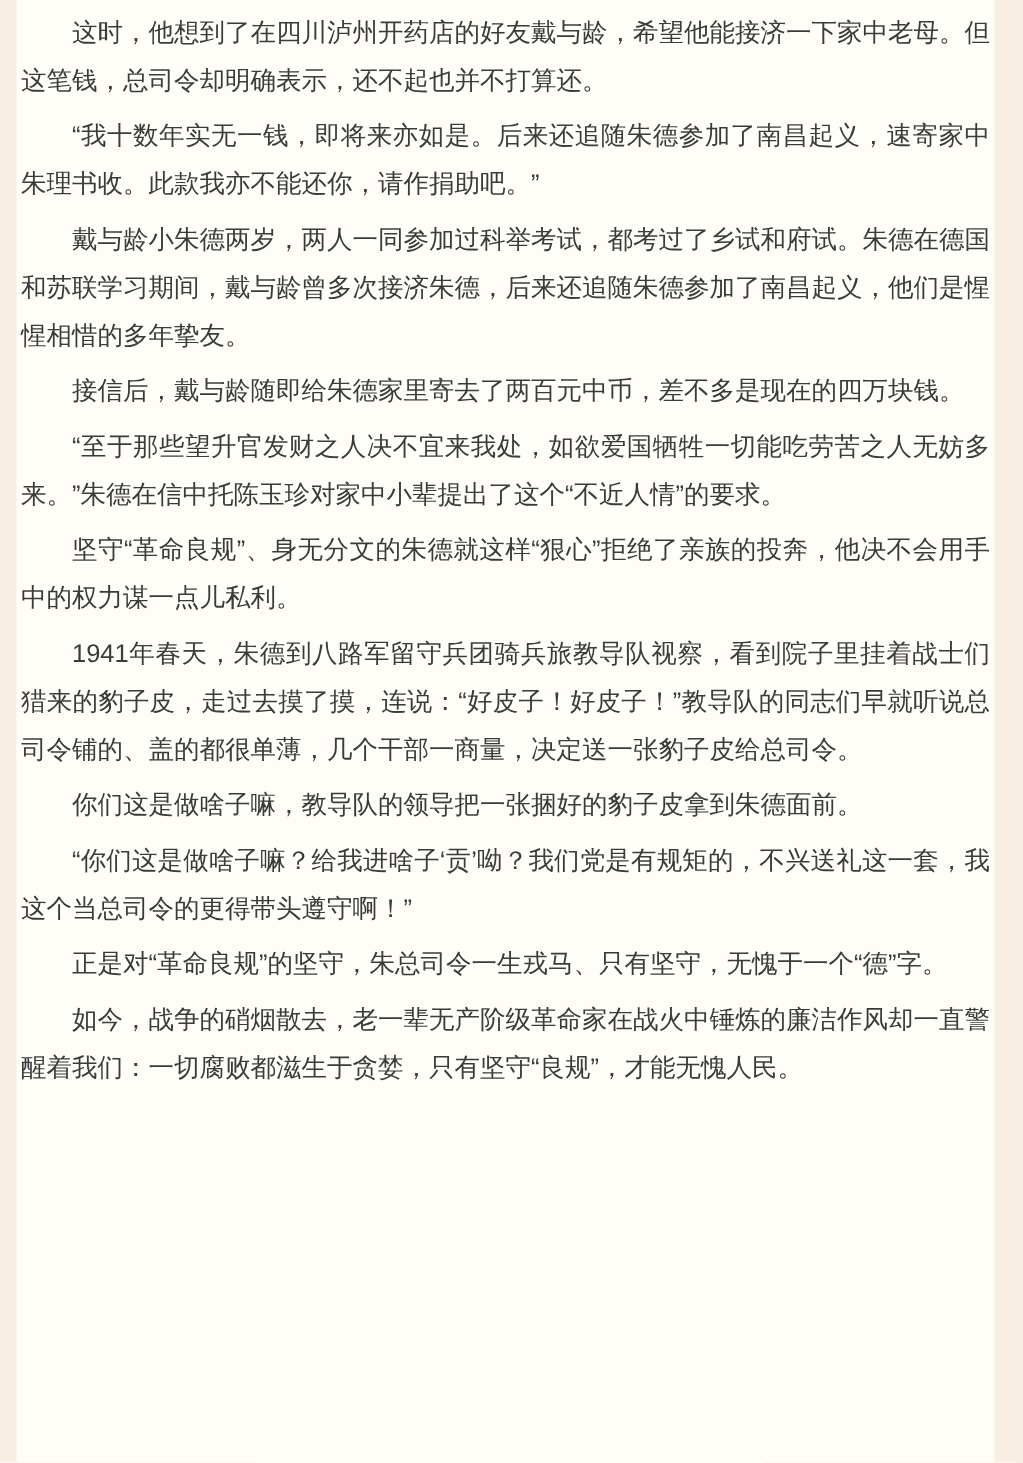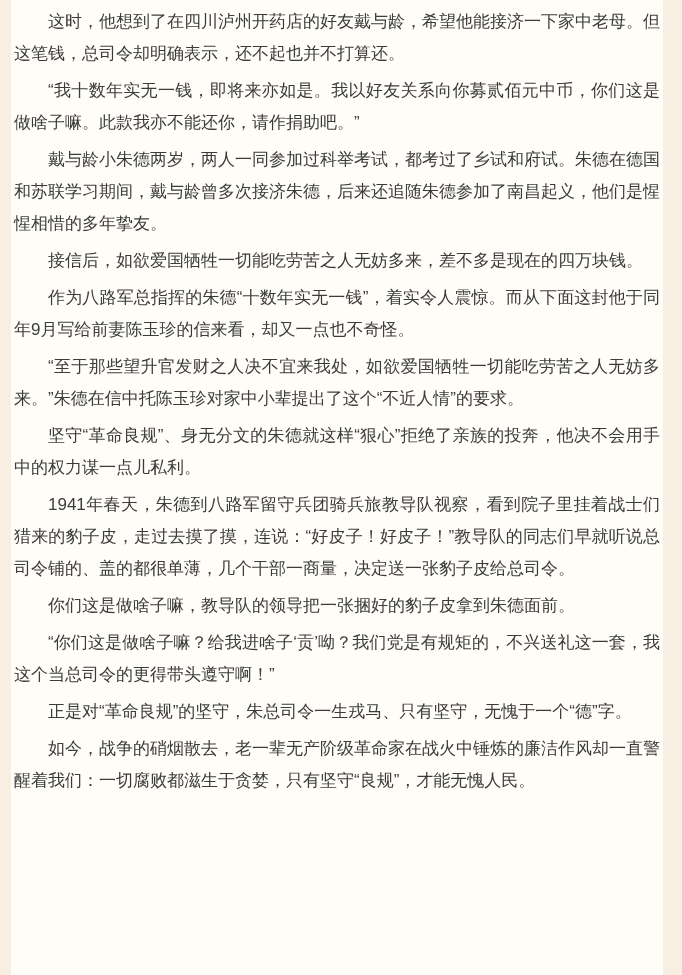--- a/index.html
+++ b/index.html
@@ -39,24 +39,23 @@
     text-indent: 2em;
     word-break: break-all;
   }
 </style>
 </head>
 <body>
 
 <div class="reader-bg">
   <div class="content-column">
     <p>这时，他想到了在四川泸州开药店的好友戴与龄，希望他能接济一下家中老母。但这笔钱，总司令却明确表示，还不起也并不打算还。</p>
-    <p>“我十数年实无一钱，即将来亦如是。我以好友关系向你募贰佰元中币，你们这是做啥子嘛。此款我亦不能还你，请作捐助吧。”</p>
+    <p>“我十数年实无一钱，即将来亦如是。后来还追随朱德参加了南昌起义，速寄家中朱理书收。此款我亦不能还你，请作捐助吧。”</p>
     <p>戴与龄小朱德两岁，两人一同参加过科举考试，都考过了乡试和府试。朱德在德国和苏联学习期间，戴与龄曾多次接济朱德，后来还追随朱德参加了南昌起义，他们是惺惺相惜的多年挚友。</p>
-    <p>接信后，如欲爱国牺牲一切能吃劳苦之人无妨多来，差不多是现在的四万块钱。</p>
-    <p>作为八路军总指挥的朱德“十数年实无一钱”，着实令人震惊。而从下面这封他于同年9月写给前妻陈玉珍的信来看，却又一点也不奇怪。</p>
+    <p>接信后，戴与龄随即给朱德家里寄去了两百元中币，差不多是现在的四万块钱。</p>
     <p>“至于那些望升官发财之人决不宜来我处，如欲爱国牺牲一切能吃劳苦之人无妨多来。”朱德在信中托陈玉珍对家中小辈提出了这个“不近人情”的要求。</p>
     <p>坚守“革命良规”、身无分文的朱德就这样“狠心”拒绝了亲族的投奔，他决不会用手中的权力谋一点儿私利。</p>
     <p>1941年春天，朱德到八路军留守兵团骑兵旅教导队视察，看到院子里挂着战士们猎来的豹子皮，走过去摸了摸，连说：“好皮子！好皮子！”教导队的同志们早就听说总司令铺的、盖的都很单薄，几个干部一商量，决定送一张豹子皮给总司令。</p>
     <p>你们这是做啥子嘛，教导队的领导把一张捆好的豹子皮拿到朱德面前。</p>
     <p>“你们这是做啥子嘛？给我进啥子‘贡’呦？我们党是有规矩的，不兴送礼这一套，我这个当总司令的更得带头遵守啊！”</p>
     <p>正是对“革命良规”的坚守，朱总司令一生戎马、只有坚守，无愧于一个“德”字。</p>
     <p>如今，战争的硝烟散去，老一辈无产阶级革命家在战火中锤炼的廉洁作风却一直警醒着我们：一切腐败都滋生于贪婪，只有坚守“良规”，才能无愧人民。</p>
   </div>
 </div>
 

